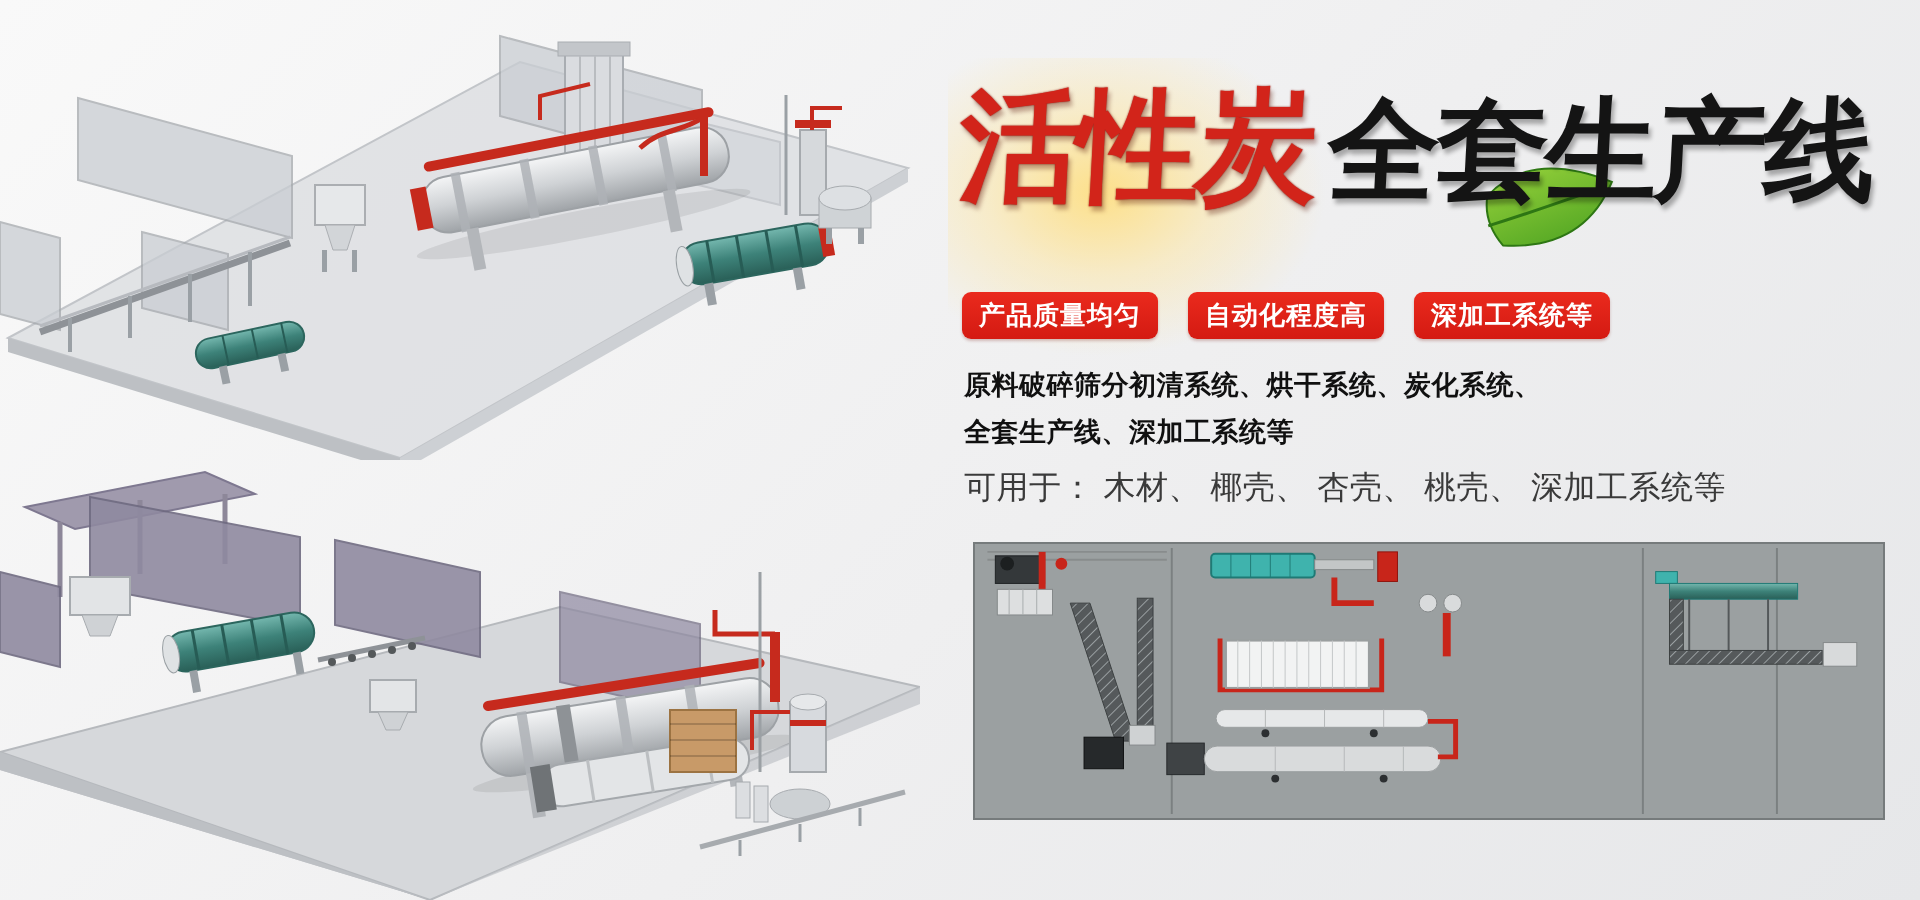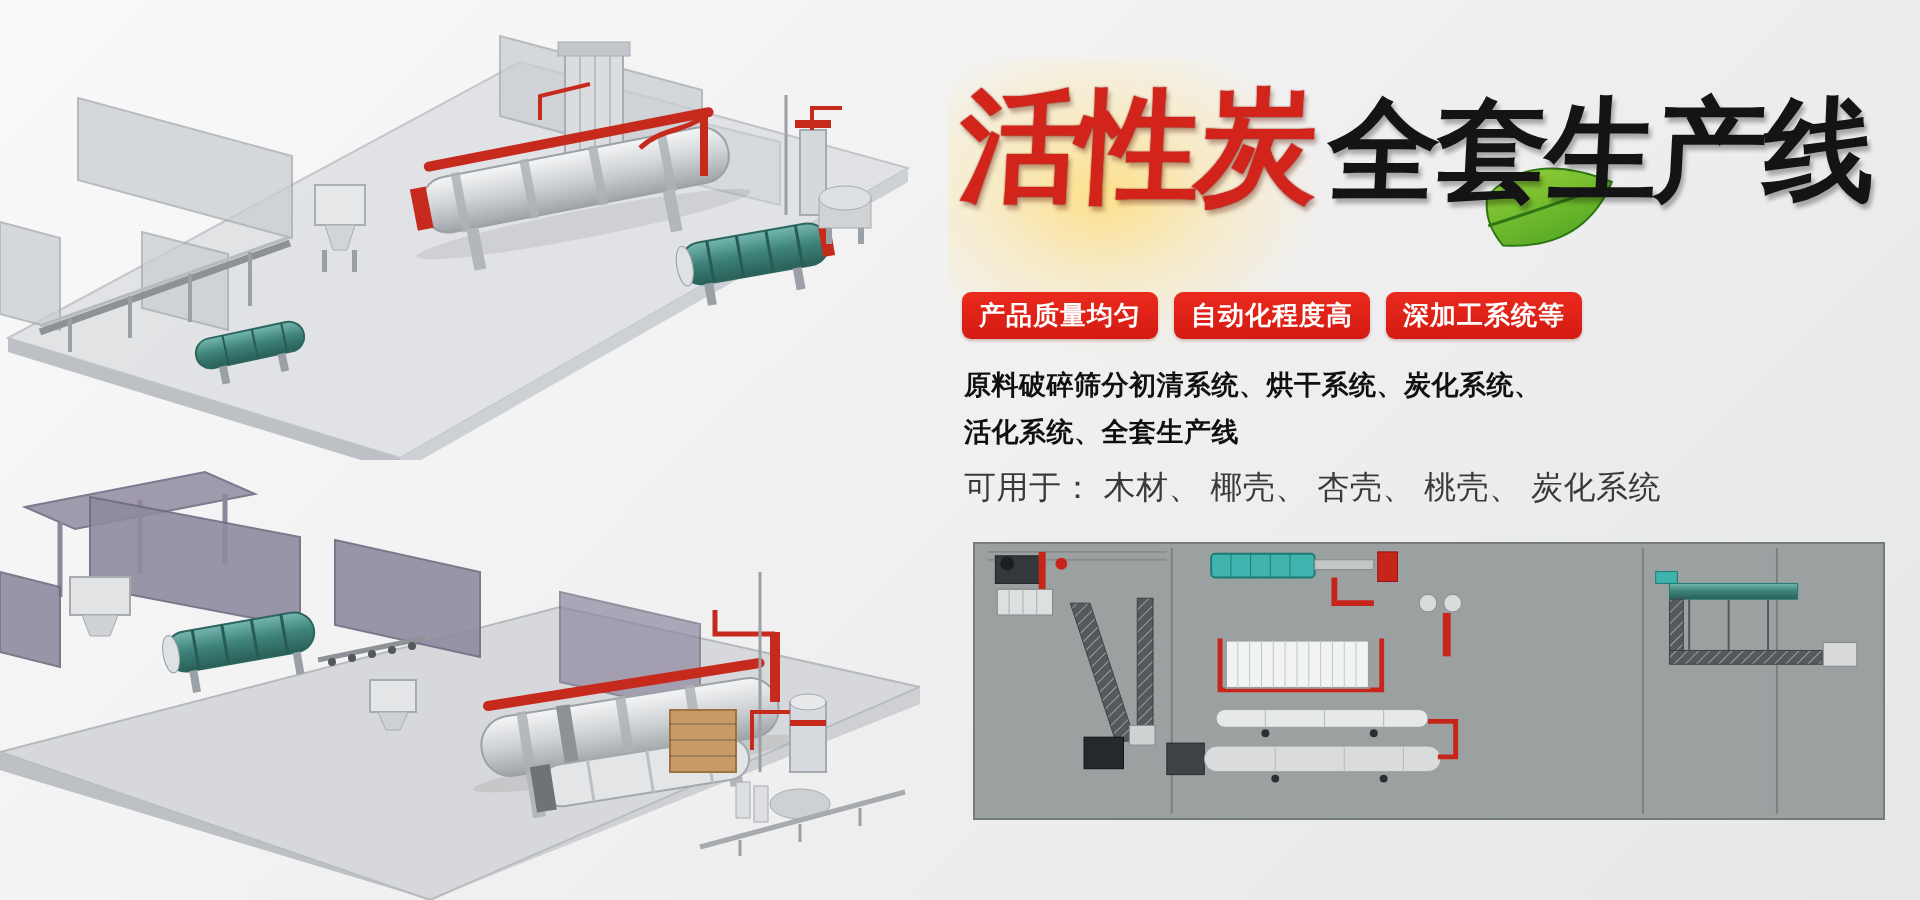--- a/index.html
+++ b/index.html
@@ -26,21 +26,21 @@
     transform:skewX(-3deg);
   }
   .title-red{
     font-size:122px;line-height:1;color:#d2241a;letter-spacing:-4px;
     text-shadow:3px 5px 4px rgba(90,20,10,0.35), 0 0 2px #8f130c;
   }
   .title-black{
     font-size:112px;line-height:1;color:#141414;letter-spacing:-3px;margin-left:14px;
     text-shadow:3px 5px 4px rgba(0,0,0,0.3);
   }
-  .badges{position:absolute;left:962px;top:292px;z-index:3;display:flex;gap:16px;}
+  .badges{position:absolute;left:962px;top:292px;z-index:3;display:flex;gap:30px;}
   .badge{
     height:47px;line-height:47px;padding:0 17px;border-radius:9px;
     background:linear-gradient(#ea2a1d,#d41a12);
     color:#ffffff;font-size:26px;font-weight:bold;letter-spacing:1px;
     box-shadow:0 2px 3px rgba(120,20,10,0.25);
   }
   .desc{position:absolute;left:964px;top:362px;z-index:3;color:#101010;}
   .desc-line{font-size:27px;font-weight:bold;line-height:47px;letter-spacing:0.5px;}
   .materials-line{font-size:32px;font-weight:normal;color:#3a3a3a;margin-top:10px;letter-spacing:0.5px;}
   
@@ -287,22 +287,22 @@
   </div>
 
   <div class="badges">
     <span class="badge">产品质量均匀</span>
     <span class="badge">自动化程度高</span>
     <span class="badge">深加工系统等</span>
   </div>
 
   <div class="desc">
     <div class="desc-line">原料破碎筛分初清系统、烘干系统、炭化系统、</div>
-    <div class="desc-line">活化系统、全套生产线</div>
-    <div class="materials-line">可用于： 木材、 椰壳、 杏壳、 桃壳、 炭化系统</div>
+    <div class="desc-line">全套生产线、深加工系统等</div>
+    <div class="materials-line">可用于： 木材、 椰壳、 杏壳、 桃壳、 深加工系统等</div>
   </div>
 
   <div class="schematic">
     <svg viewBox="0 0 912 278">
 
       <g stroke="#7b8081" stroke-width="2">
         <line x1="195" y1="4" x2="195" y2="274"></line>
         <line x1="673" y1="4" x2="673" y2="274"></line>
         <line x1="809" y1="4" x2="809" y2="274"></line>
         <line x1="8" y1="8" x2="190" y2="8" stroke="#888c8d"></line>

